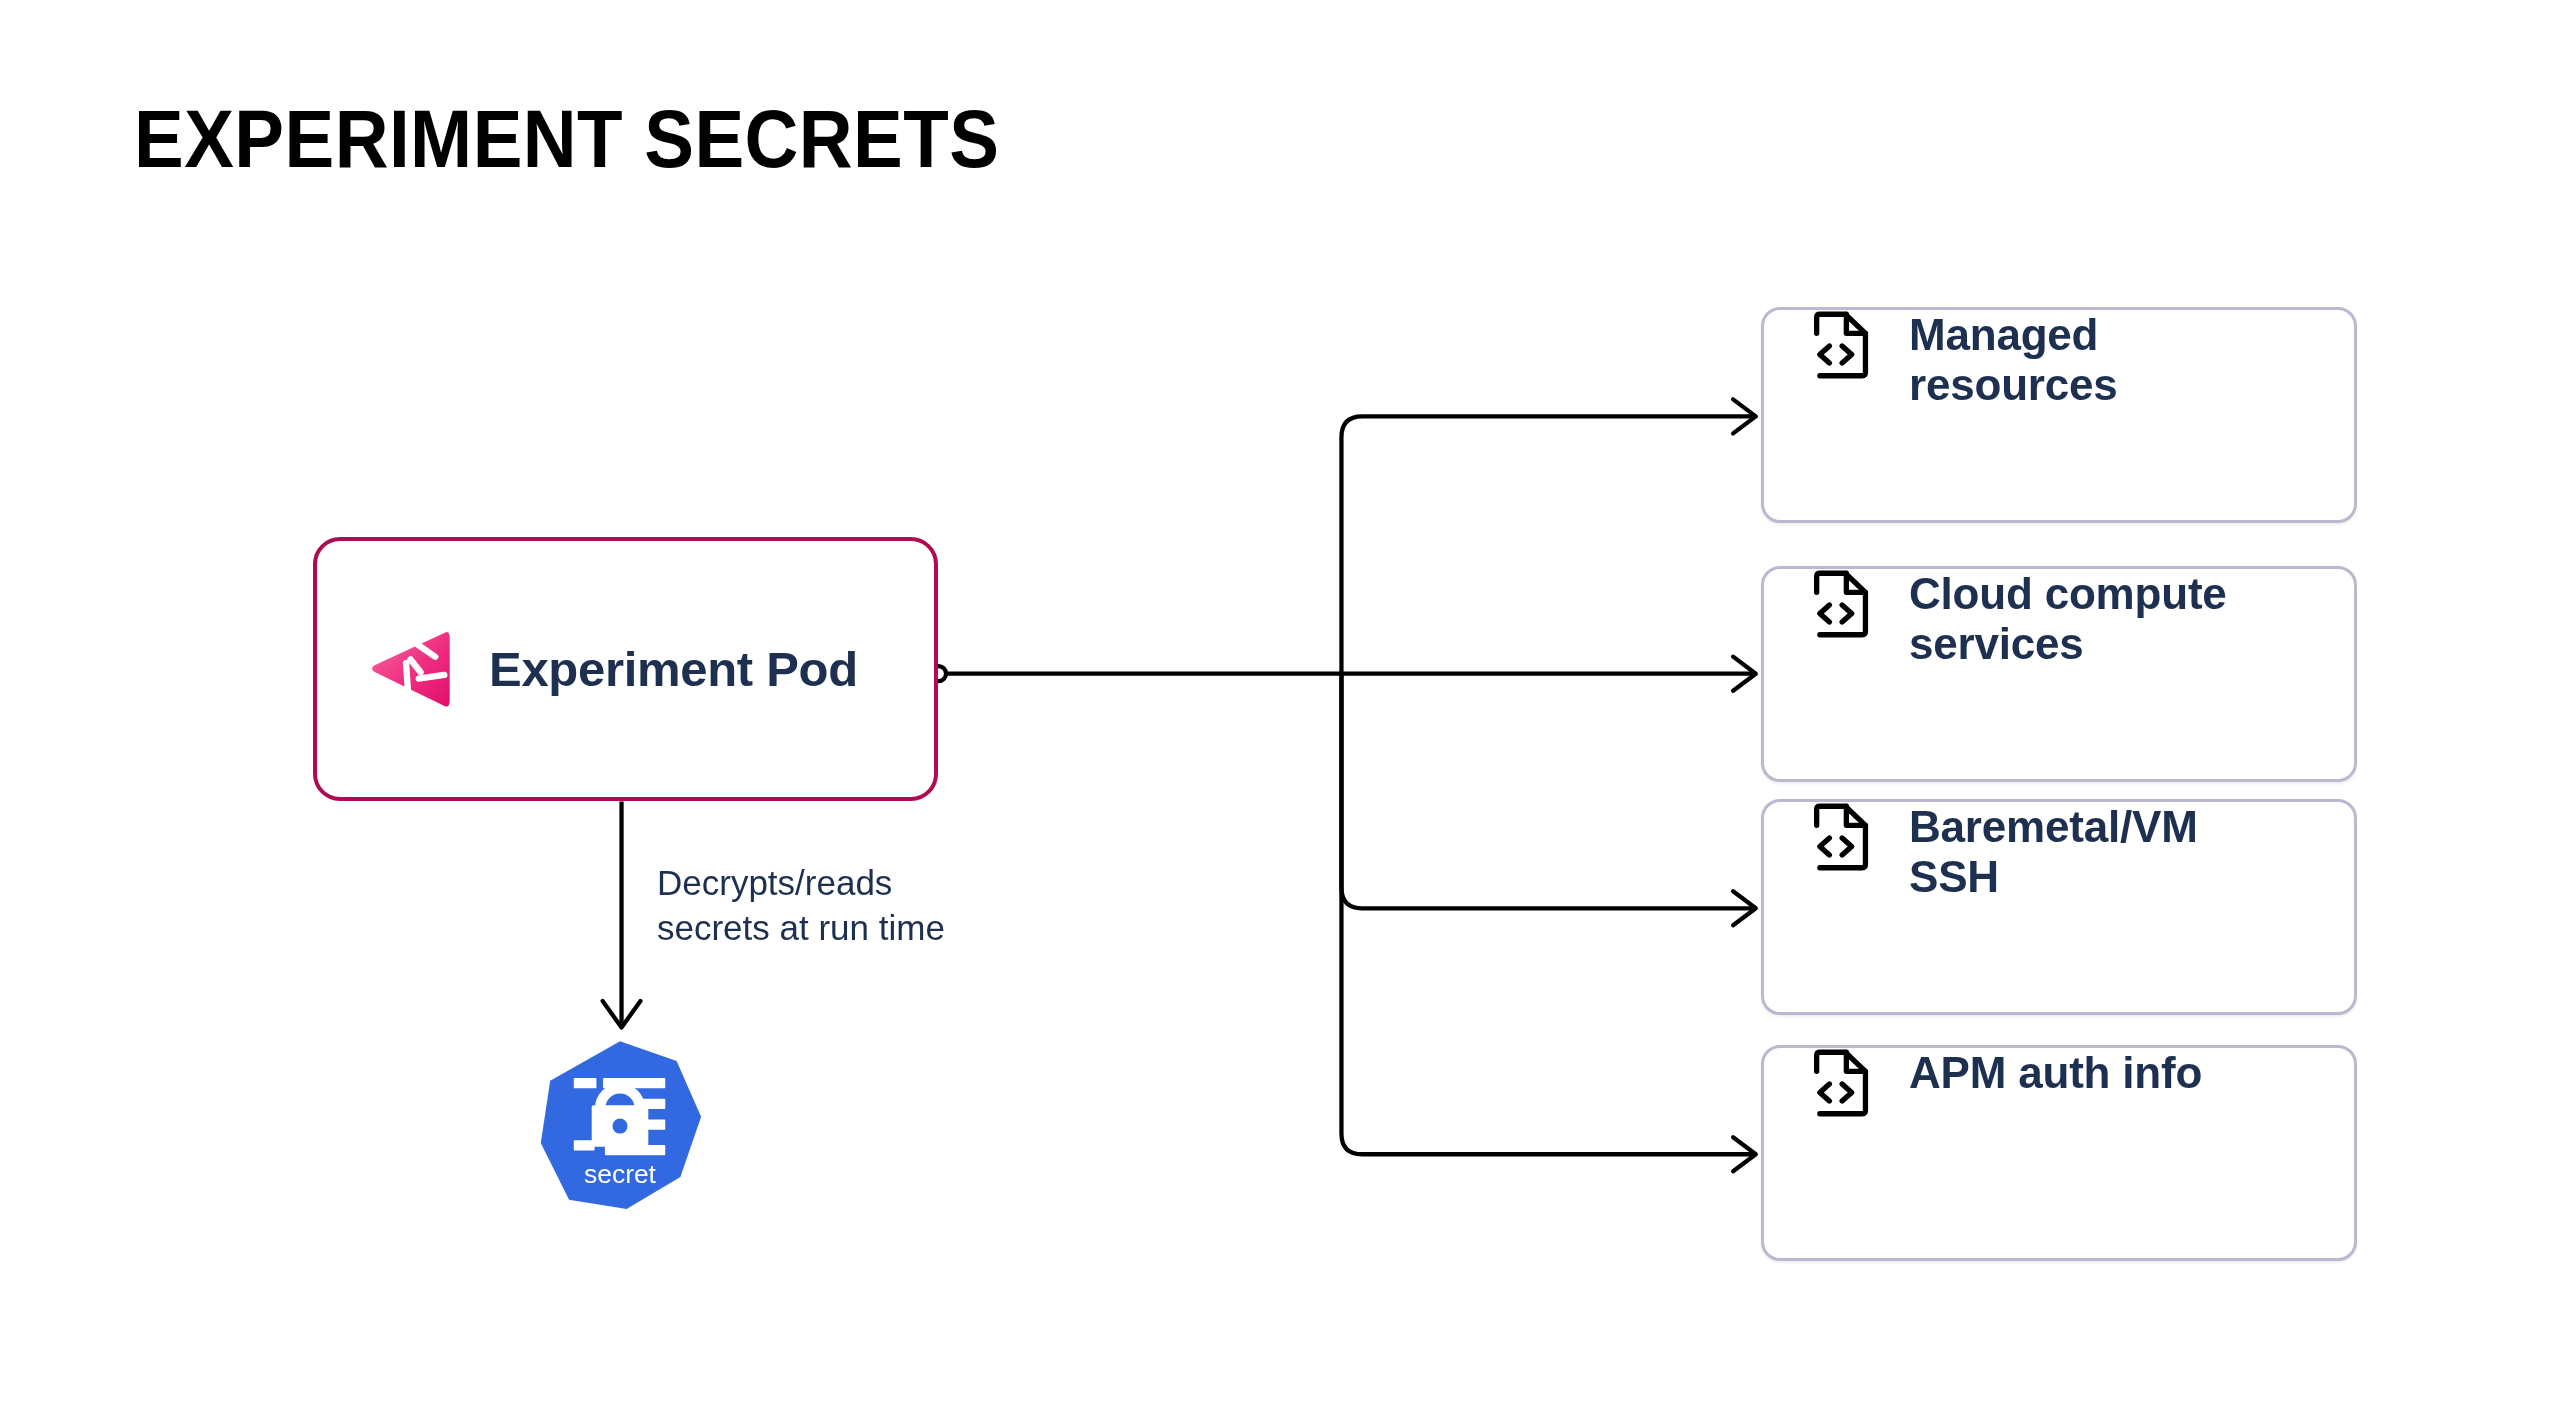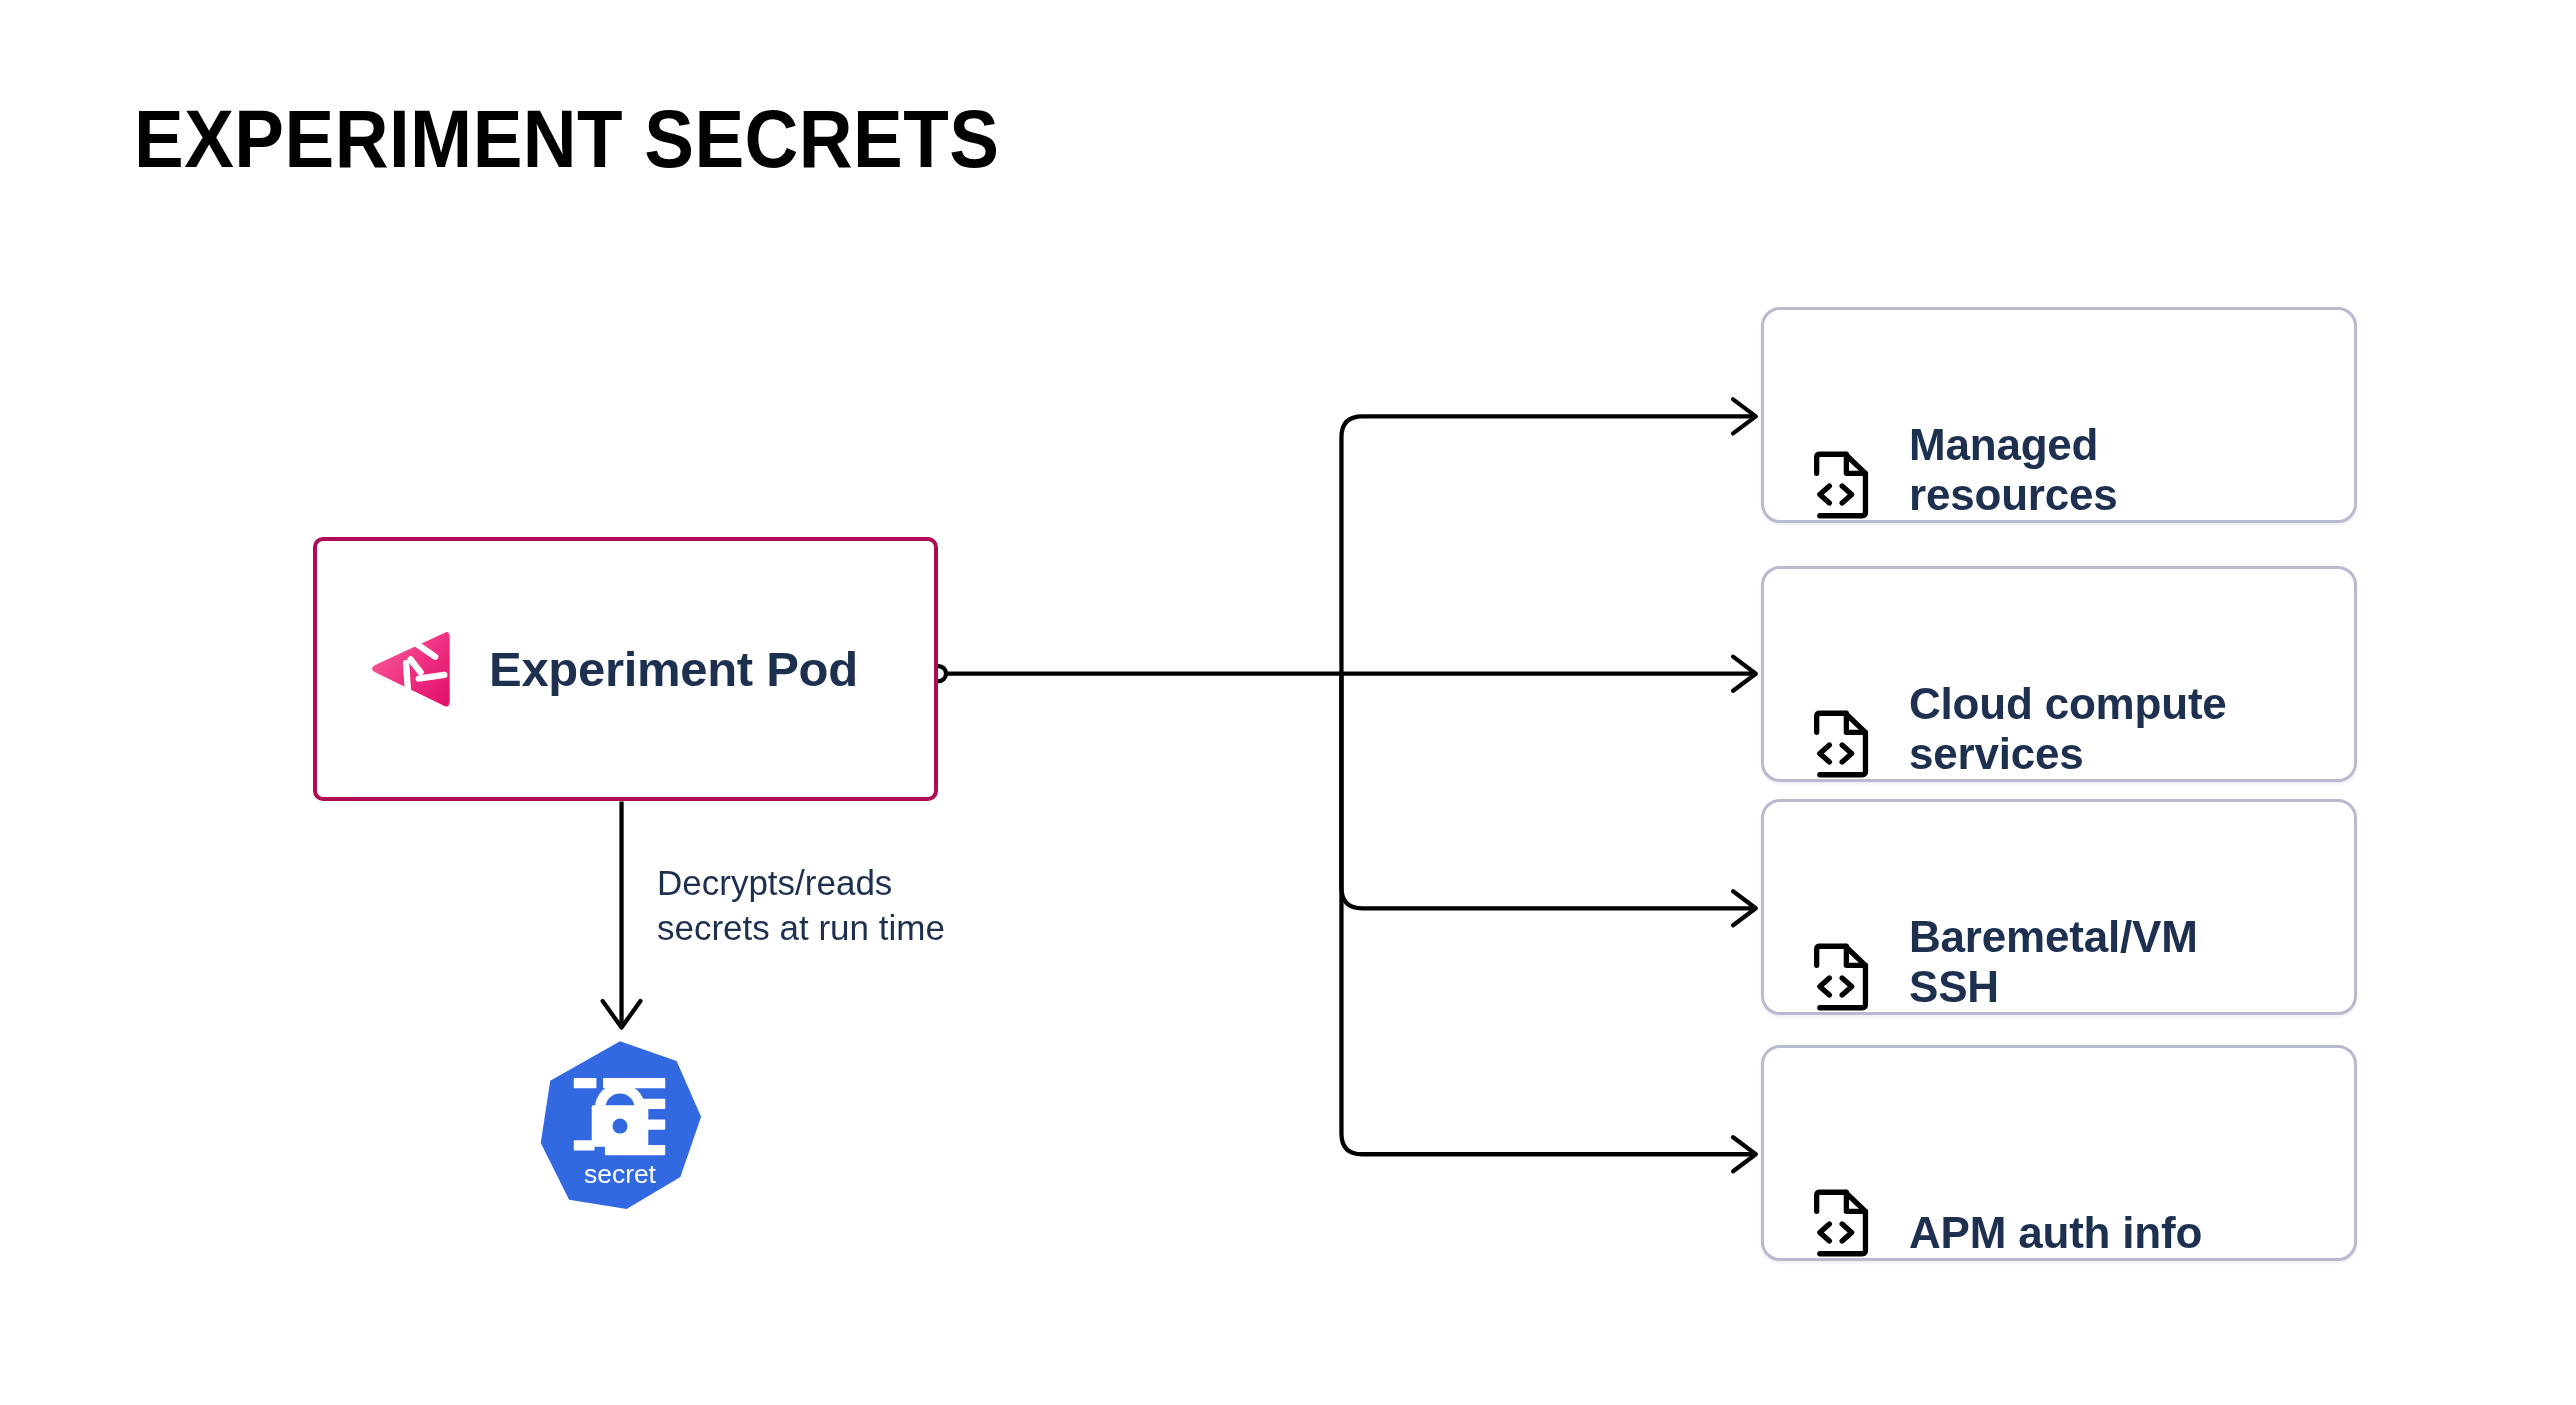--- a/index.html
+++ b/index.html
@@ -48,21 +48,21 @@
 
   
   #pod-node {
     position: absolute;
     left: 313px;
     top: 537px;
     width: 625px;
     height: 264px;
     box-sizing: border-box;
     border: 4.7px solid #AF0B55;
-    border-radius: 10px;
+    border-radius: 27px;
     background: #ffffff;
     display: flex;
     align-items: center;
     padding-left: 49px;
   }
   #pod-logo {
     width: 91px;
     height: 91px;
     flex: 0 0 auto;
   }
@@ -101,21 +101,21 @@
   .target-card {
     position: absolute;
     left: 1761px;
     width: 596px;
     height: 216px;
     box-sizing: border-box;
     border: 3.8px solid #B9BACF;
     border-radius: 19px;
     background: #ffffff;
     display: flex;
-    align-items: flex-end;
+    align-items: flex-start;
     padding-left: 45px;
     box-shadow: 0 1.9px 2.8px rgba(120,120,150,0.13);
   }
   .card-icon {
     width: 62px;
     height: 70px;
     flex: 0 0 auto;
   }
   .card-label {
     margin-left: 38px;

